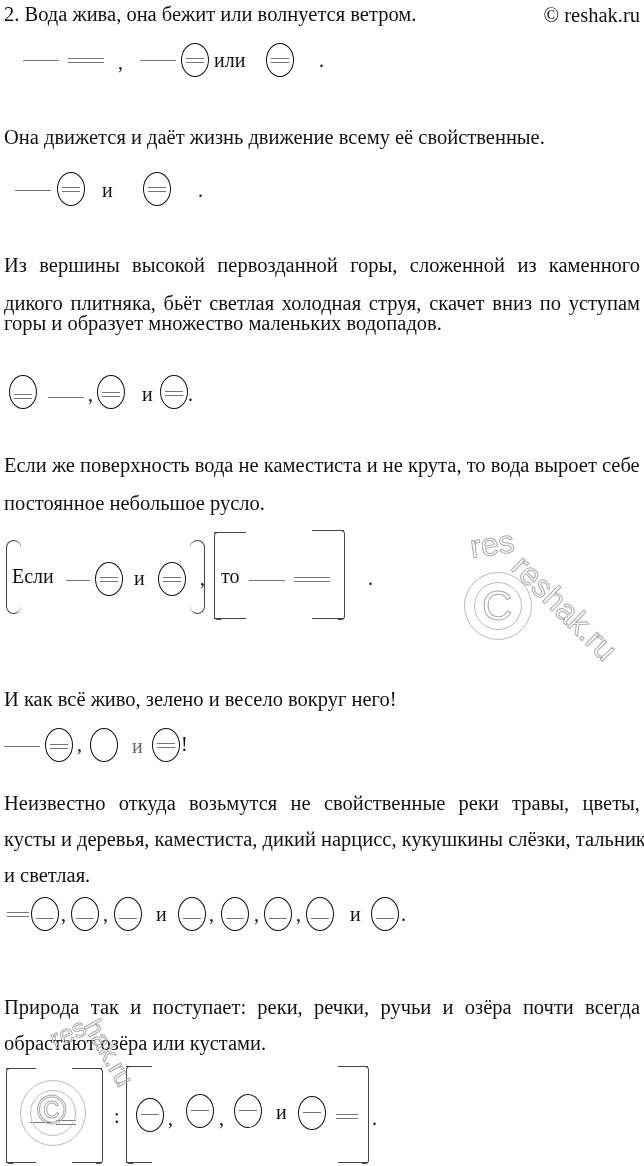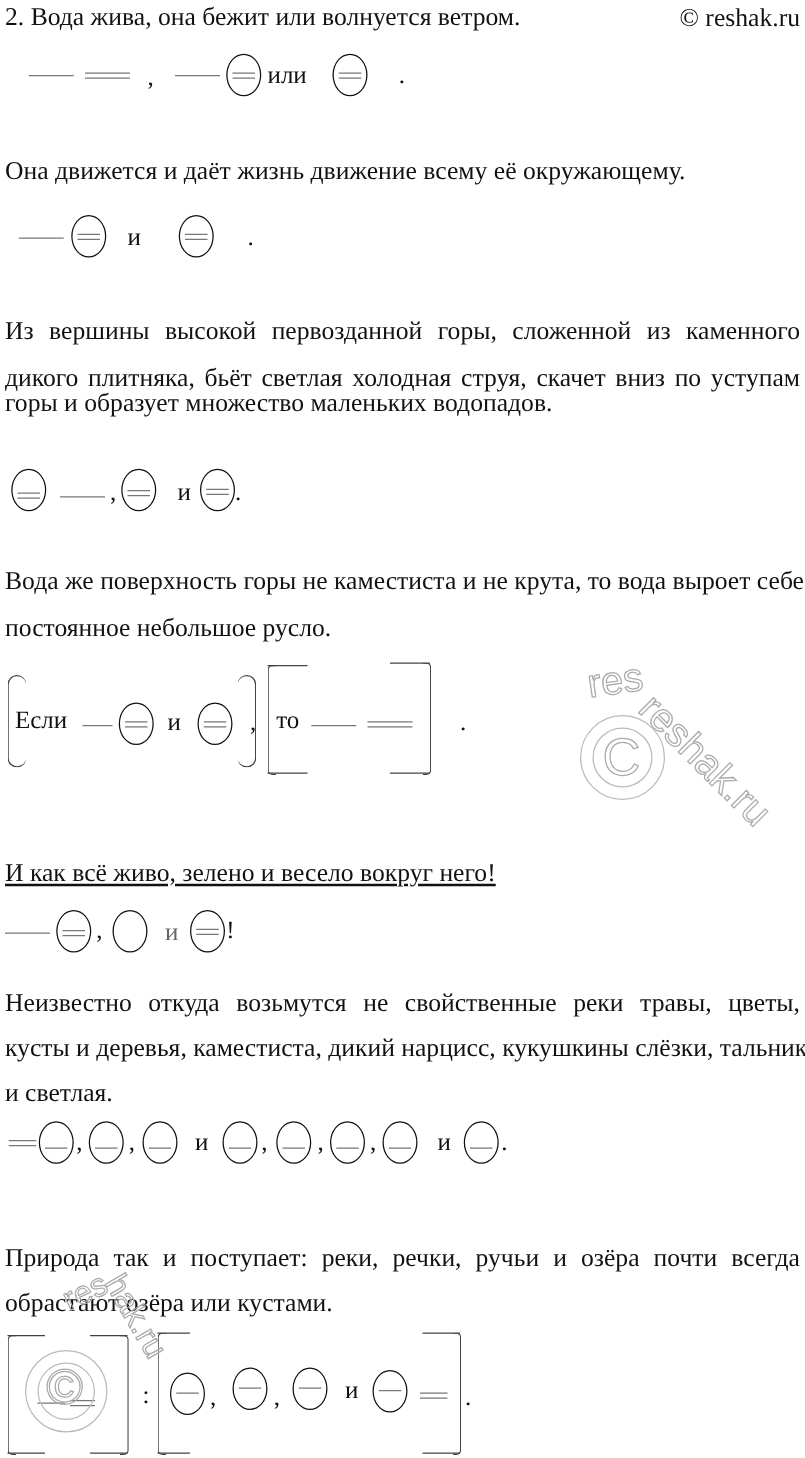--- a/index.html
+++ b/index.html
@@ -40,21 +40,21 @@
   <div class="circle" style="left:181px;top:3px;">
       <div class="in2"></div>
     </div>
   <div class="word" style="left:214px;top:10px;">или</div>
   <div class="circle" style="left:266px;top:3px;">
       <div class="in2"></div>
     </div>
   <div class="word" style="left:319px;top:10px;">.</div>
 </div>
 
-<div class="text" style="top:120px;">Она движется и даёт жизнь движение всему её окружающему.</div>
+<div class="text" style="top:120px;">Она движется и даёт жизнь движение всему её свойственные.</div>
 <div class="scheme" style="top:168px;left:0;width:644px;">
   <div class="line" style="left:15px;top:22px;width:36px;"></div>
   <div class="circle" style="left:57px;top:4px;">
       <div class="in2"></div>
     </div>
   <div class="word" style="left:102px;top:12px;">и</div>
   <div class="circle" style="left:143px;top:4px;">
       <div class="in2"></div>
     </div>
   <div class="word" style="left:198px;top:12px;">.</div>
@@ -72,21 +72,21 @@
   <div class="circle" style="left:97px;top:3px;">
       <div class="in2" style="top:16px;"></div>
     </div>
   <div class="word" style="left:142px;top:12px;">и</div>
   <div class="circle" style="left:160px;top:3px;">
       <div class="in2" style="top:15px;"></div>
     </div>
   <div class="word" style="left:188px;top:12px;">.</div>
 </div>
 
-<div class="text" style="top:448px;">Вода же поверхность горы не каместиста и не крута, то вода выроет себе</div>
+<div class="text" style="top:448px;">Если же поверхность вода не каместиста и не крута, то вода выроет себе</div>
 <div class="text" style="top:486px;">постоянное небольшое русло.</div>
 <div class="scheme" style="top:528px;left:0;width:644px;height:100px;">
   <div class="paren pl" style="left:6px;top:12px;width:14px;height:72px;"></div>
   <div class="word" style="left:12px;top:38px;">Если</div>
   <div class="line" style="left:66px;top:52px;width:24px;"></div>
   <div class="circle" style="left:95px;top:34px;">
       <div class="in2"></div>
     </div>
   <div class="word" style="left:134px;top:40px;">и</div>
   <div class="circle" style="left:158px;top:34px;">
@@ -107,21 +107,21 @@
 </div>
 
 <div class="abs" style="left:470px;top:520px;width:174px;height:170px;">
   <div class="watermark" style="left:0;top:6px;font-size:32px;transform:rotate(-8deg);">res</div>
   <div class="watermark" style="left:60px;top:28px;font-size:32px;transform:rotate(45deg);transform-origin:left top;">reshak.ru</div>
   <div class="wm-circle" style="left:-6px;top:52px;width:66px;height:66px;"></div>
   <div class="wm-circle" style="left:4px;top:62px;width:46px;height:46px;"></div>
   <div class="watermark" style="left:12px;top:62px;font-size:42px;">C</div>
 </div>
 
-<div class="text" style="top:682px;text-decoration:underline;">И как всё живо, зелено и весело вокруг него!</div>
+<div class="text" style="top:682px;">И как всё живо, зелено и весело вокруг него!</div>
 <div class="scheme" style="top:722px;left:0;width:644px;">
   <div class="line" style="left:4px;top:24px;width:36px;"></div>
   <div class="circle" style="left:45px;top:6px;">
       <div class="in2" style="top:15px;"></div>
     </div>
   <div class="word" style="left:77px;top:12px;">,</div>
   <div class="circle" style="left:90px;top:6px;"></div>
   <div class="word" style="left:132px;top:14px;color:#666;">и</div>
   <div class="circle" style="left:152px;top:6px;">
       <div class="in2"></div>

